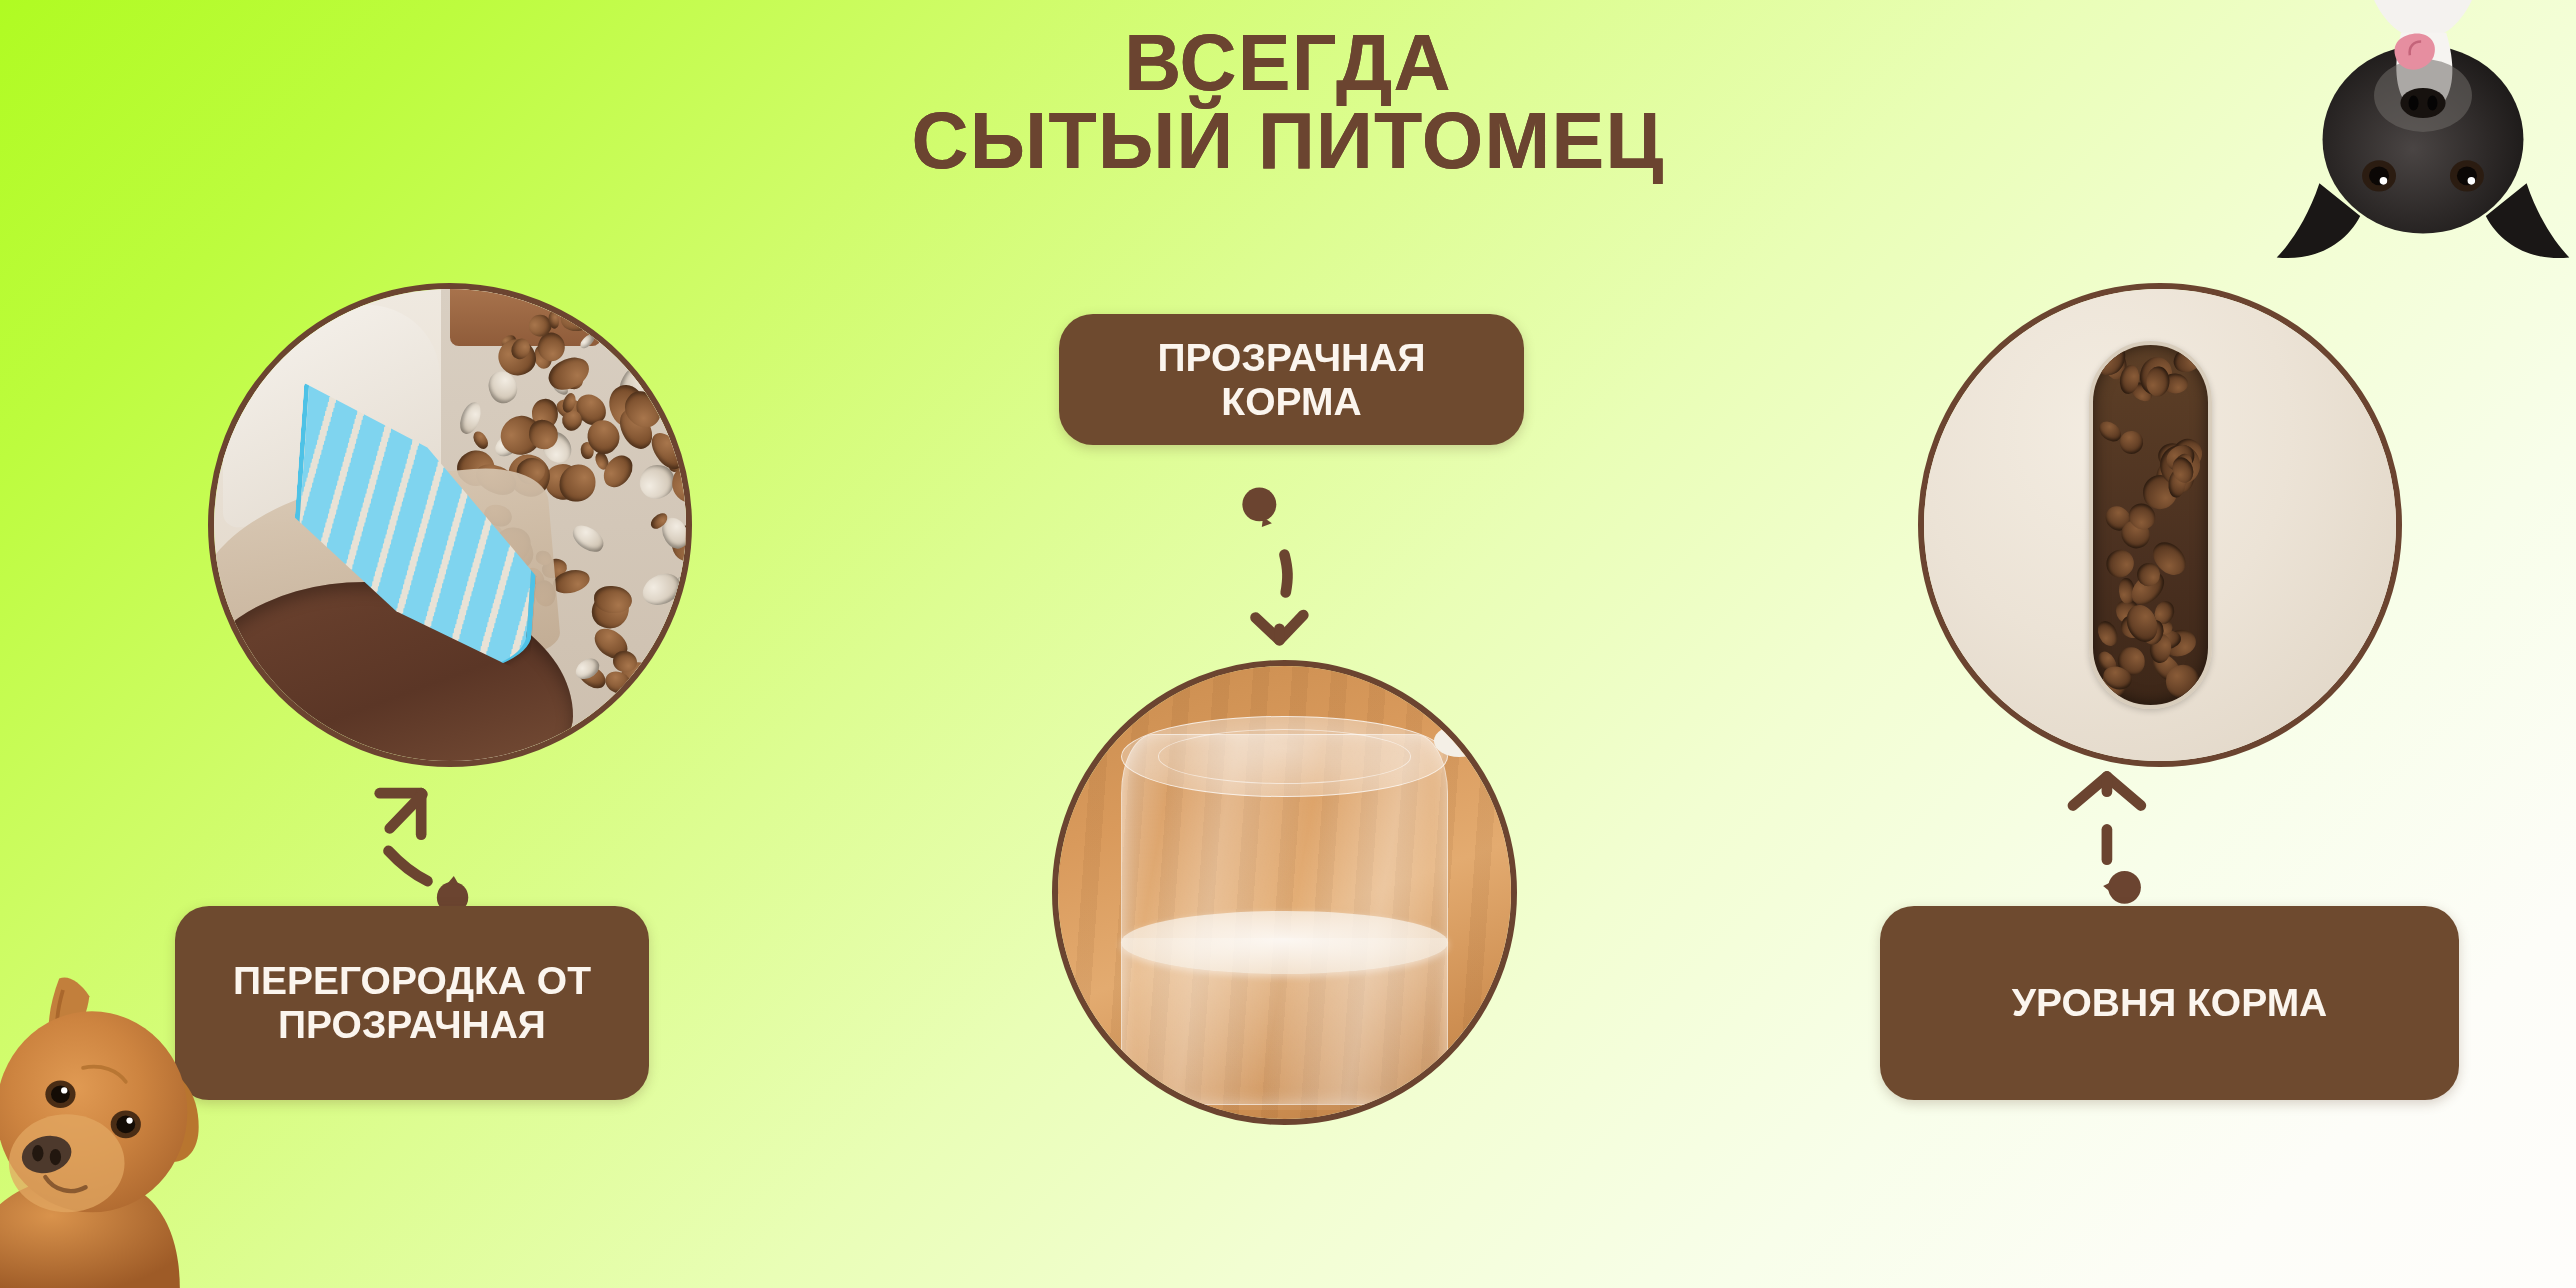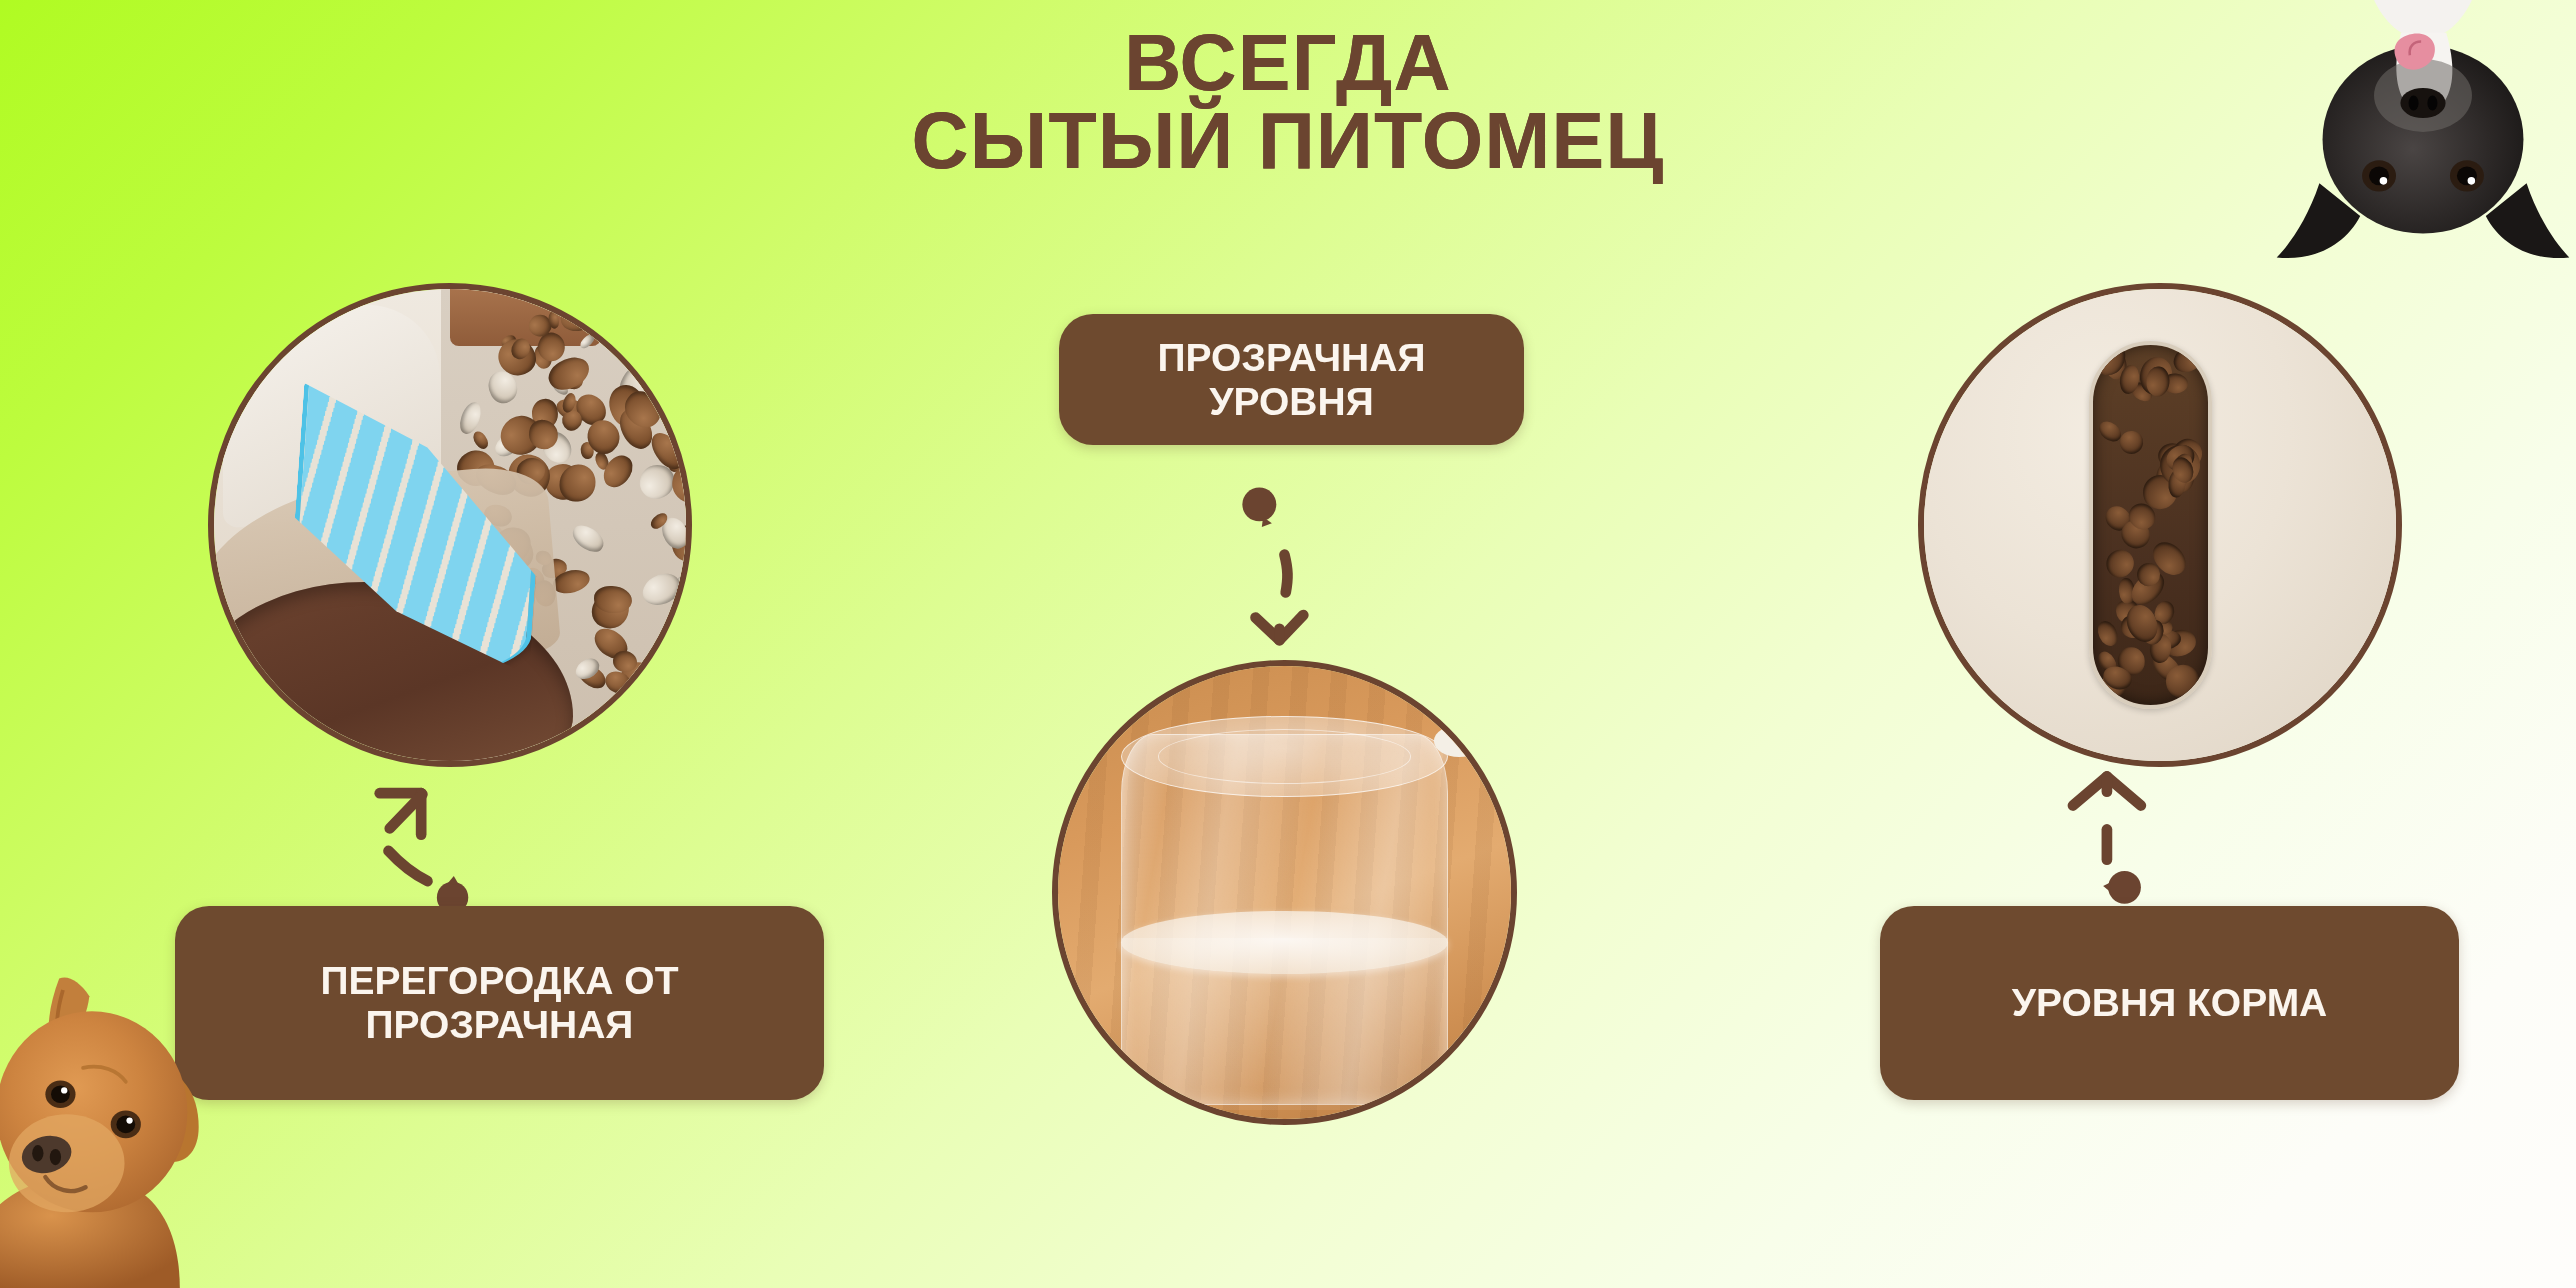--- a/index.html
+++ b/index.html
@@ -43,21 +43,21 @@
     text-align:center;
     font-weight:600;
     line-height:1.12;
     padding:14px 25px;
     box-shadow:0 3.8px 11.3px rgba(90,60,35,0.22);
     z-index:6;
   }
   .pill span{ display:block; }
 
   #pill-center{ left:1059px; top:314px; width:465px; height:131px; font-size:39px; }
-  #pill-left  { left:175px;  top:906px; width:649px; height:194px; font-size:39px; }
+  #pill-left  { left:175px;  top:906px; width:474px; height:194px; font-size:39px; }
   #pill-right { left:1880px; top:906px; width:579px; height:194px; font-size:39px; }
 
   
   .circle{
     position:absolute;
     border-radius:50%;
     border:6.3px solid #6b4430;
     overflow:hidden;
     z-index:4;
   }
@@ -317,21 +317,21 @@
 <div class="pill" id="pill-left">
   <div>
     <span>ПЕРЕГОРОДКА ОТ</span>
     <span>ПРОЗРАЧНАЯ</span>
   </div>
 </div>
 
 <div class="pill" id="pill-center">
   <div>
     <span>ПРОЗРАЧНАЯ</span>
-    <span>УРОВНЯ</span>
+    <span>КОРМА</span>
   </div>
 </div>
 
 <svg class="arrow" id="arrow-center" viewBox="0 0 240 280">
   <circle cx="72" cy="42" r="27" fill="#6b4430"></circle>
   <path d="M78 62 l14 10 l-16 6 z" fill="#6b4430"></path>
   <g fill="none" stroke="#6b4430" stroke-width="17" stroke-linecap="round" stroke-linejoin="round">
     <path d="M112 122 C118 146 118 160 114 182"></path>
     <path d="M66 222 L104 258 L142 218"></path>
     <path d="M104 258 L104 240"></path>

